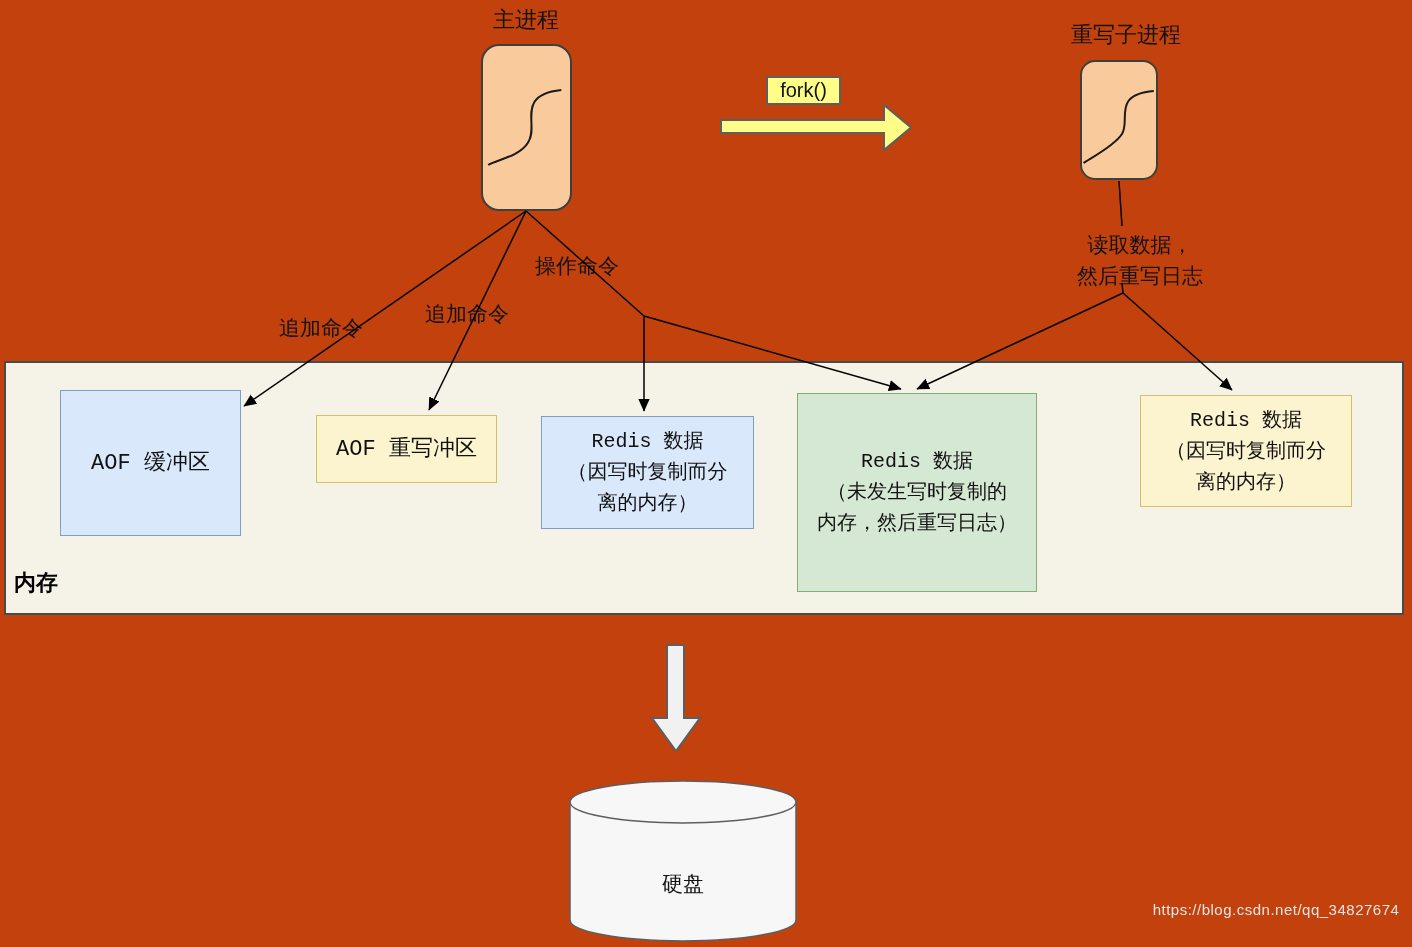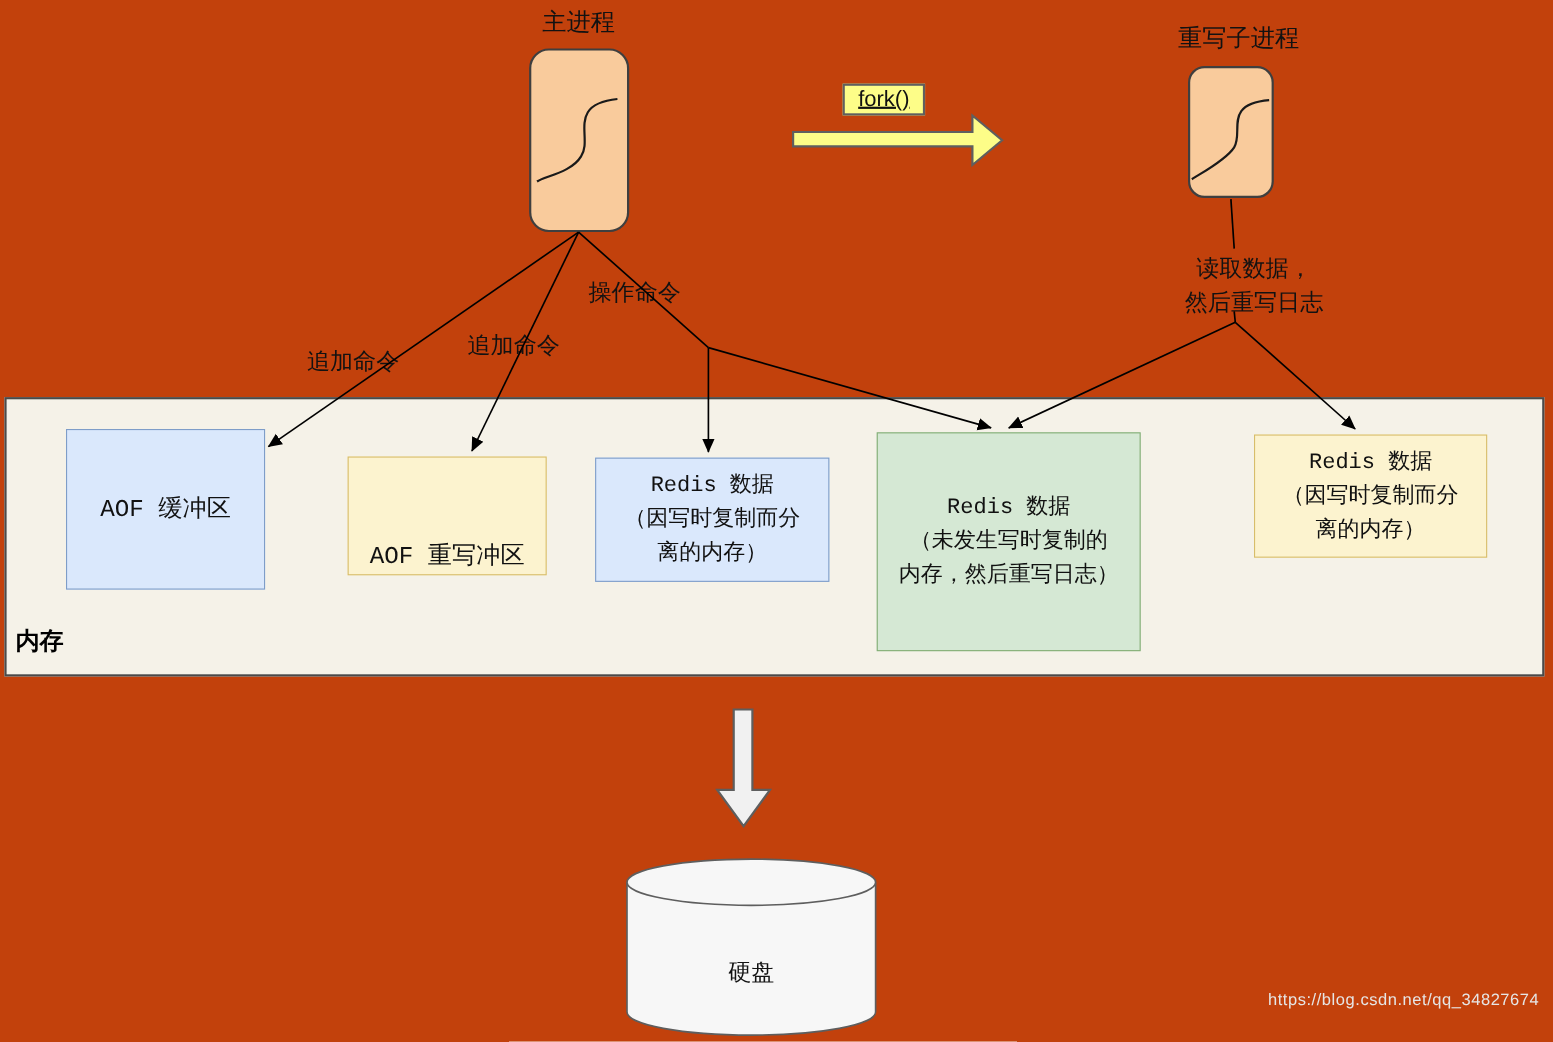--- a/index.html
+++ b/index.html
@@ -36,21 +36,20 @@
   
   .fork-badge {
     position: absolute;
     left: 766px; top: 76px;
     width: 75px; height: 29px;
     background: #fdfd88;
     border: 2px solid #5f5f5f;
     display: flex; align-items: center; justify-content: center;
     font-size: 20px;
     color: #111;
-    text-decoration: underline;
   }
 
   
   .memory {
     position: absolute;
     left: 4px; top: 361px;
     width: 1400px; height: 254px;
     background: #f5f2e8;
     border: 2px solid #4a4a4a;
   }
@@ -71,21 +70,21 @@
     justify-content: center;
     text-align: center;
     line-height: 31px;
   }
   .mem-box .ln { white-space: nowrap; font-family: Liberation Mono, monospace; }
   .box-blue   { background: #dae8fc; border: 1.5px solid #7e9dc8; }
   .box-yellow { background: #fcf3cf; border: 1.5px solid #d7bd6a; }
   .box-green  { background: #d5e8d4; border: 1.5px solid #83ad74; }
 
   #aof-buffer        { left: 60px;   top: 390px; width: 181px; height: 146px; font-size: 22px; }
-  #aof-rewrite       { left: 316px;  top: 415px; width: 181px; height: 108px;  font-size: 22px; justify-content: flex-end; }
+  #aof-rewrite       { left: 316px;  top: 415px; width: 181px; height: 68px;  font-size: 22px; }
   #redis-cow-left    { left: 541px;  top: 416px; width: 213px; height: 113px; font-size: 20px; }
   #redis-shared      { left: 797px;  top: 393px; width: 240px; height: 199px; font-size: 20px; }
   #redis-cow-right   { left: 1140px; top: 395px; width: 212px; height: 112px; font-size: 20px; }
 
   
   .overlay {
     position: absolute;
     left: 0; top: 0;
     width: 1412px; height: 947px;
     pointer-events: none;

